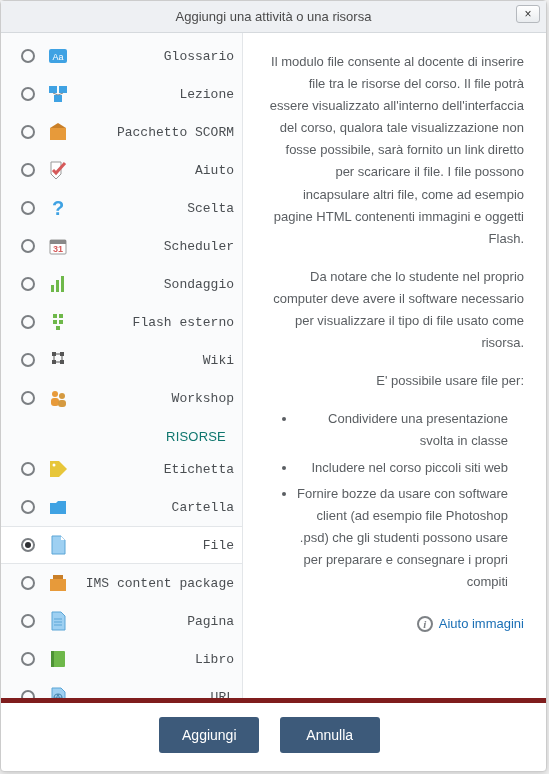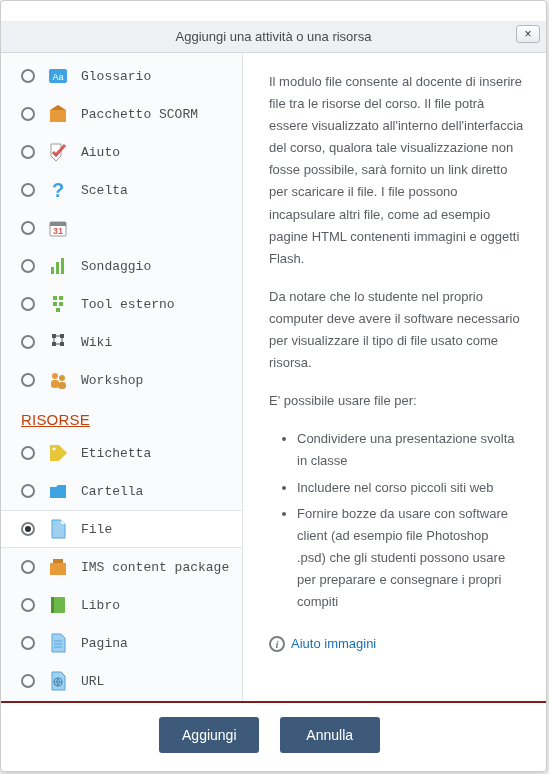--- a/index.html
+++ b/index.html
@@ -23,58 +23,57 @@
   }
   .dialog-header {
     background: #eef0f3;
     border-bottom: 1px solid #d5d9dd;
     padding: 8px 18px;
     position: relative;
     text-align: center;
     font-size: 13px;
     color: #4a4a4a;
     font-weight: 500;
-    margin-top: 20px;
   }
   .close-btn {
     position: absolute;
     right: 6px;
     top: 4px;
     width: 24px;
     height: 18px;
     border: 1px solid #b5b9be;
     border-radius: 3px;
     background: linear-gradient(#fff,#e9ecef);
     font-size: 12px;
     line-height: 14px;
     cursor: pointer;
     color: #333;
   }
   .dialog-body {
     flex: 1;
     display: flex;
     min-height: 0;
-    border-bottom: 2px solid #7f1d1d;
+    border-bottom: 5px solid #7f1d1d;
+    text-align: right;
   }
   .left-pane {
     width: 242px;
     border-right: 1px solid #e3e6e9;
     overflow-y: scroll;
     padding: 4px 0 6px 0;
     background: #fafbfc;
   }
   .left-pane::-webkit-scrollbar { width: 11px; }
   .left-pane::-webkit-scrollbar-track { background: #f0f2f4; }
   .left-pane::-webkit-scrollbar-thumb { background: #c5c9cd; border-radius: 2px; }
   .section-title {
     padding: 12px 16px 6px 20px;
-    font-size: 15px;
-    color: #c2410c;
+    font-size: 13px;
+    color: #0f766e;
     letter-spacing: .2px;
-    text-decoration: underline;
   }
   .row {
     display: flex;
     align-items: center;
     padding: 5px 8px 5px 20px;
     cursor: pointer;
     font-size: 13px;
     color: #4a4e52;
     gap: 10px;
     border-top: 1px solid transparent;
@@ -110,21 +109,21 @@
   .label { flex: 1; font-family: Liberation Mono, monospace; }
   .right-pane {
     flex: 1;
     overflow-y: auto;
     padding: 18px 22px 18px 26px;
     font-size: 13px;
     color: #5a5e62;
     line-height: 1.7;
   }
   .right-pane p { margin-bottom: 16px; }
-  .right-pane ul { margin: 0 4px 20px 28px; }
+  .right-pane ul { margin: 0 16px 20px 28px; }
   .right-pane li { margin-bottom: 4px; }
   .help-link {
     color: #1a6fb5;
     text-decoration: none;
     display: inline-flex;
     align-items: center;
     gap: 6px;
   }
   .info-icon {
     display:inline-flex;width:16px;height:16px;border:2px solid #7d8185;border-radius:50%;
@@ -169,20 +168,33 @@
               <rect x="2" y="4" width="18" height="14" rx="2" fill="#3fa2e3"></rect>
               <text x="11" y="15" font-size="9" fill="#fff" text-anchor="middle" font-family="sans-serif">Aa</text>
             </svg>
           </span>
           <span class="label">Glossario</span>
         </div>
         <div class="row">
           <span class="radio"></span>
           <span class="icon">
             <svg width="22" height="22">
+              <rect x="2" y="3" width="8" height="7" fill="#3fa2e3"></rect>
+              <rect x="12" y="3" width="8" height="7" fill="#3fa2e3"></rect>
+              <rect x="7" y="12" width="8" height="7" fill="#3fa2e3"></rect>
+              <line x1="6" y1="10" x2="11" y2="12" stroke="#888"></line>
+              <line x1="16" y1="10" x2="11" y2="12" stroke="#888"></line>
+            </svg>
+          </span>
+          <span class="label">Lezione</span>
+        </div>
+        <div class="row">
+          <span class="radio"></span>
+          <span class="icon">
+            <svg width="22" height="22">
               <rect x="3" y="7" width="16" height="12" fill="#e79a3a"></rect>
               <polygon points="3,7 11,2 19,7" fill="#c97f28"></polygon>
             </svg>
           </span>
           <span class="label">Pacchetto SCORM</span>
         </div>
         <div class="row">
           <span class="radio"></span>
           <span class="icon">
             <svg width="22" height="22">
@@ -203,20 +215,21 @@
         </div>
         <div class="row">
           <span class="radio"></span>
           <span class="icon">
             <svg width="22" height="22">
               <rect x="3" y="5" width="16" height="14" rx="1" fill="#fff" stroke="#999"></rect>
               <rect x="3" y="5" width="16" height="4" fill="#888"></rect>
               <text x="11" y="17" font-size="9" fill="#d55a5a" text-anchor="middle" font-weight="bold">31</text>
             </svg>
           </span>
+          <span class="label">Scheduler</span>
         </div>
         <div class="row">
           <span class="radio"></span>
           <span class="icon">
             <svg width="22" height="22">
               <rect x="4" y="12" width="3" height="7" fill="#6eb84a"></rect>
               <rect x="9" y="7" width="3" height="12" fill="#6eb84a"></rect>
               <rect x="14" y="3" width="3" height="16" fill="#6eb84a"></rect>
             </svg>
           </span>
@@ -226,21 +239,21 @@
           <span class="radio"></span>
           <span class="icon">
             <svg width="22" height="22">
               <rect x="6" y="3" width="4" height="4" fill="#6eb84a"></rect>
               <rect x="12" y="3" width="4" height="4" fill="#6eb84a"></rect>
               <rect x="6" y="9" width="4" height="4" fill="#6eb84a"></rect>
               <rect x="12" y="9" width="4" height="4" fill="#6eb84a"></rect>
               <rect x="9" y="15" width="4" height="4" fill="#6eb84a"></rect>
             </svg>
           </span>
-          <span class="label">Tool esterno</span>
+          <span class="label">Flash esterno</span>
         </div>
         <div class="row">
           <span class="radio"></span>
           <span class="icon">
             <svg width="22" height="22">
               <rect x="5" y="3" width="4" height="4" fill="#555"></rect>
               <rect x="13" y="3" width="4" height="4" fill="#555"></rect>
               <rect x="5" y="11" width="4" height="4" fill="#555"></rect>
               <rect x="13" y="11" width="4" height="4" fill="#555"></rect>
               <line x1="9" y1="5" x2="13" y2="5" stroke="#555"></line>
@@ -300,37 +313,37 @@
               <rect x="3" y="7" width="16" height="12" fill="#e79a3a"></rect>
               <rect x="6" y="3" width="10" height="4" fill="#c97f28"></rect>
             </svg>
           </span>
           <span class="label">IMS content package</span>
         </div>
         <div class="row">
           <span class="radio"></span>
           <span class="icon">
             <svg width="22" height="22">
-              <rect x="4" y="3" width="14" height="16" rx="1" fill="#6eb84a"></rect>
-              <rect x="4" y="3" width="3" height="16" fill="#4d9235"></rect>
-            </svg>
-          </span>
-          <span class="label">Libro</span>
-        </div>
-        <div class="row">
-          <span class="radio"></span>
-          <span class="icon">
-            <svg width="22" height="22">
               <path d="M5 2 L14 2 L18 6 L18 20 L5 20 Z" fill="#9ed0f2" stroke="#5aa5d6"></path>
               <line x1="7" y1="9" x2="15" y2="9" stroke="#5aa5d6"></line>
               <line x1="7" y1="12" x2="15" y2="12" stroke="#5aa5d6"></line>
               <line x1="7" y1="15" x2="15" y2="15" stroke="#5aa5d6"></line>
             </svg>
           </span>
           <span class="label">Pagina</span>
+        </div>
+        <div class="row">
+          <span class="radio"></span>
+          <span class="icon">
+            <svg width="22" height="22">
+              <rect x="4" y="3" width="14" height="16" rx="1" fill="#6eb84a"></rect>
+              <rect x="4" y="3" width="3" height="16" fill="#4d9235"></rect>
+            </svg>
+          </span>
+          <span class="label">Libro</span>
         </div>
         <div class="row">
           <span class="radio"></span>
           <span class="icon">
             <svg width="22" height="22">
               <path d="M5 2 L14 2 L18 6 L18 20 L5 20 Z" fill="#9ed0f2" stroke="#5aa5d6"></path>
               <circle cx="11" cy="12" r="4" fill="none" stroke="#4a87b0" stroke-width="1.2"></circle>
               <line x1="7" y1="12" x2="15" y2="12" stroke="#4a87b0"></line>
               <path d="M11 8 Q8 12 11 16 Q14 12 11 8" fill="none" stroke="#4a87b0"></path>
             </svg>

